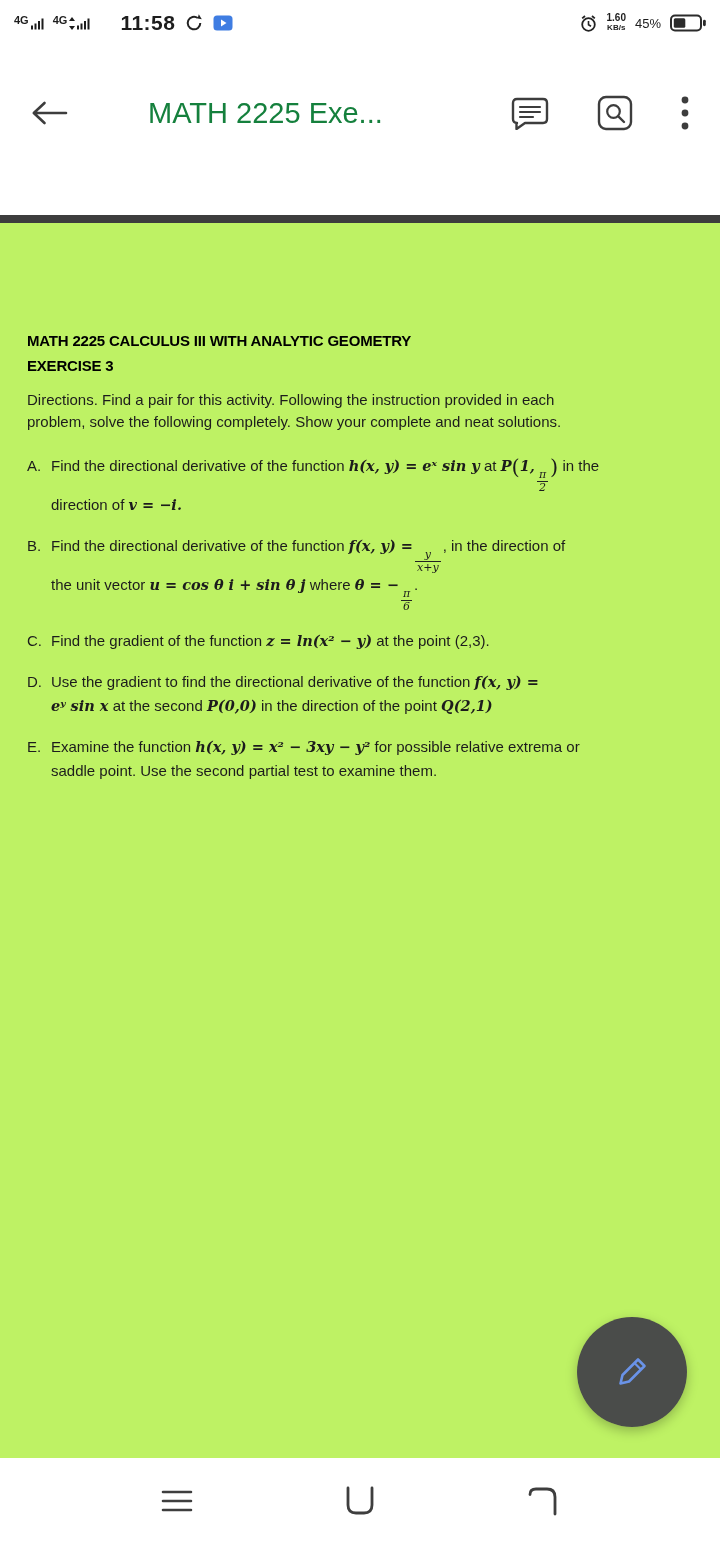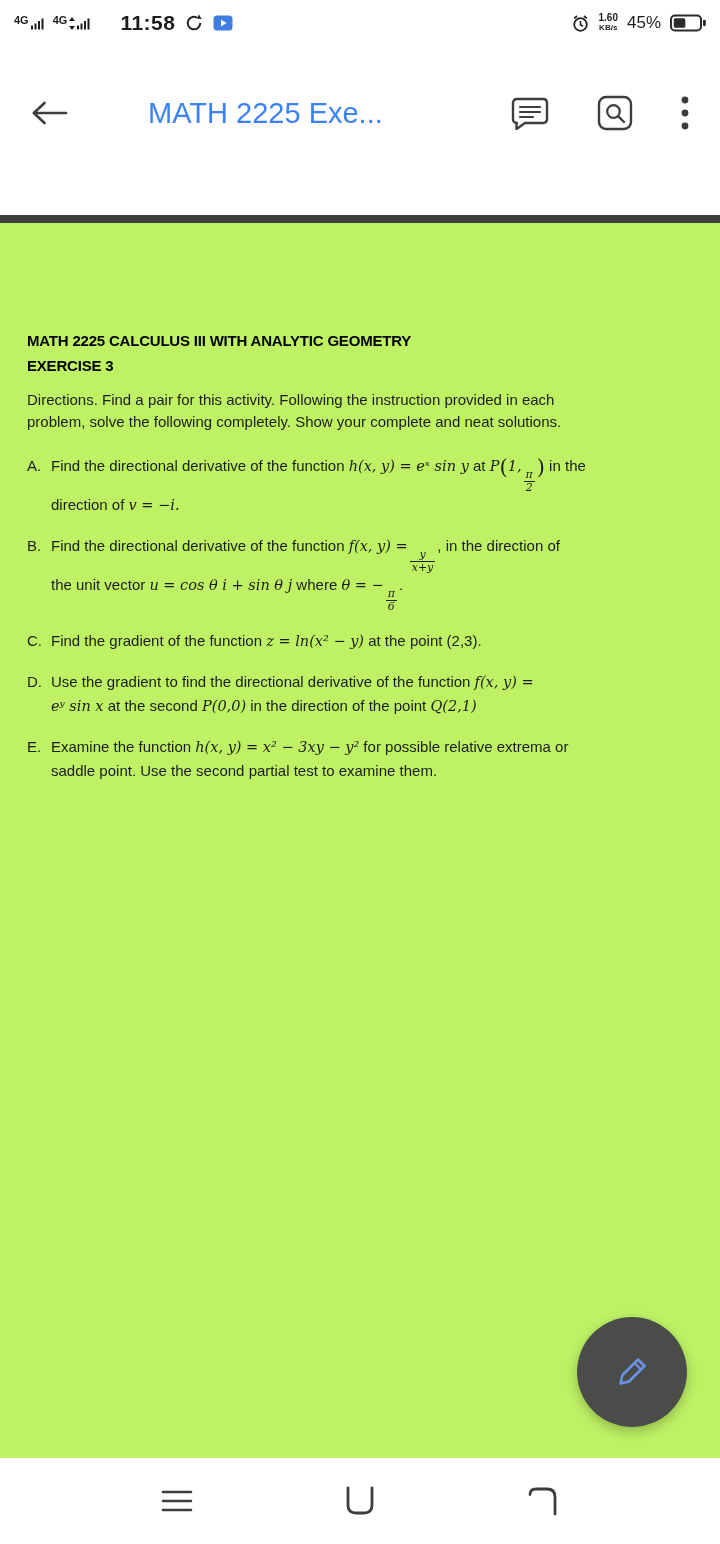--- a/index.html
+++ b/index.html
@@ -12,43 +12,43 @@
   .sb-left{gap:9px;}
   .sb-right{gap:9px;}
   .sig{display:flex;align-items:flex-end;gap:2px;}
   .sig-label{font-size:11px;font-weight:700;line-height:11px;position:relative;top:-4px;}
   .sig svg{display:block;}
   .sb-time{font-size:21px;font-weight:700;margin-left:21px;letter-spacing:0.5px;}
   .icon-wrap{display:flex;align-items:center;justify-content:center;}
   .speed{display:flex;flex-direction:column;align-items:center;line-height:10px;}
   .speed .v{font-size:10px;font-weight:700;}
   .speed .u{font-size:8px;font-weight:700;}
-  .batt-pct{font-size:17px;font-weight:400;}
+  .batt-pct{font-size:13px;font-weight:400;}
 
   
   .app-bar{position:absolute;top:46px;left:0;right:0;height:134px;display:flex;align-items:center;padding:0 26px;box-sizing:border-box;background:#fff;}
   .back-btn{width:46px;height:46px;display:flex;align-items:center;justify-content:center;background:none;border:none;padding:0;cursor:pointer;}
-  .app-title{margin-left:76px;font-size:29px;color:#3b82f6;white-space:nowrap;overflow:hidden;flex:1;}
+  .app-title{margin-left:76px;font-size:29px;color:#15803d;white-space:nowrap;overflow:hidden;flex:1;}
   .app-actions{display:flex;align-items:center;gap:46px;margin-left:auto;padding-right:4px;}
   .action-btn{background:none;border:none;padding:0;display:flex;align-items:center;justify-content:center;cursor:pointer;}
 
   
   .viewer-gap{position:absolute;top:215px;left:0;right:0;height:8px;background:#3d3d3d;}
 
   
   .doc-page{position:absolute;top:223px;left:0;right:0;bottom:86px;background:#bef264;padding:105px 27px 0 27px;box-sizing:border-box;color:#1c1c1c;font-size:15px;overflow:hidden;}
   .doc-h{font-weight:700;font-size:15px;line-height:25px;color:#000;letter-spacing:-0.2px;white-space:nowrap;}
   .directions{margin-top:11px;line-height:22px;}
   .pline{white-space:nowrap;}
   .items{margin-top:21px;}
   .item{display:flex;margin-bottom:17px;}
   .ilabel{width:24px;flex:0 0 24px;line-height:24px;}
   .ibody{flex:1;line-height:24px;}
   .line{white-space:nowrap;}
-  .mi{font-family:"DejaVu Serif",serif;font-style:italic;font-size:14.5px;}
+  .mi{font-family:"DejaVu Serif",serif;font-style:italic;font-size:14.5px;font-weight:bold;}
   .bigp{font-family:"DejaVu Serif",serif;font-size:21px;vertical-align:-3px;line-height:0;}
   .frac{display:inline-flex;flex-direction:column;align-items:center;vertical-align:-7px;line-height:1.05;font-size:11px;font-family:"DejaVu Serif",serif;font-style:italic;margin:0 2px;}
   .frac .num{padding:0 2px;}
   .frac .den{border-top:1px solid #222;padding:0 2px;}
 
   
   .fab{position:absolute;left:577px;top:1317px;width:110px;height:110px;border-radius:50%;background:rgba(70,70,73,0.97);border:none;display:flex;align-items:center;justify-content:center;cursor:pointer;box-shadow:0 4px 12px rgba(0,0,0,0.25);z-index:5;}
 
   
   .nav-bar{position:absolute;left:0;right:0;bottom:0;height:86px;background:#fff;display:flex;align-items:center;justify-content:space-between;padding:0 160px;box-sizing:border-box;}

